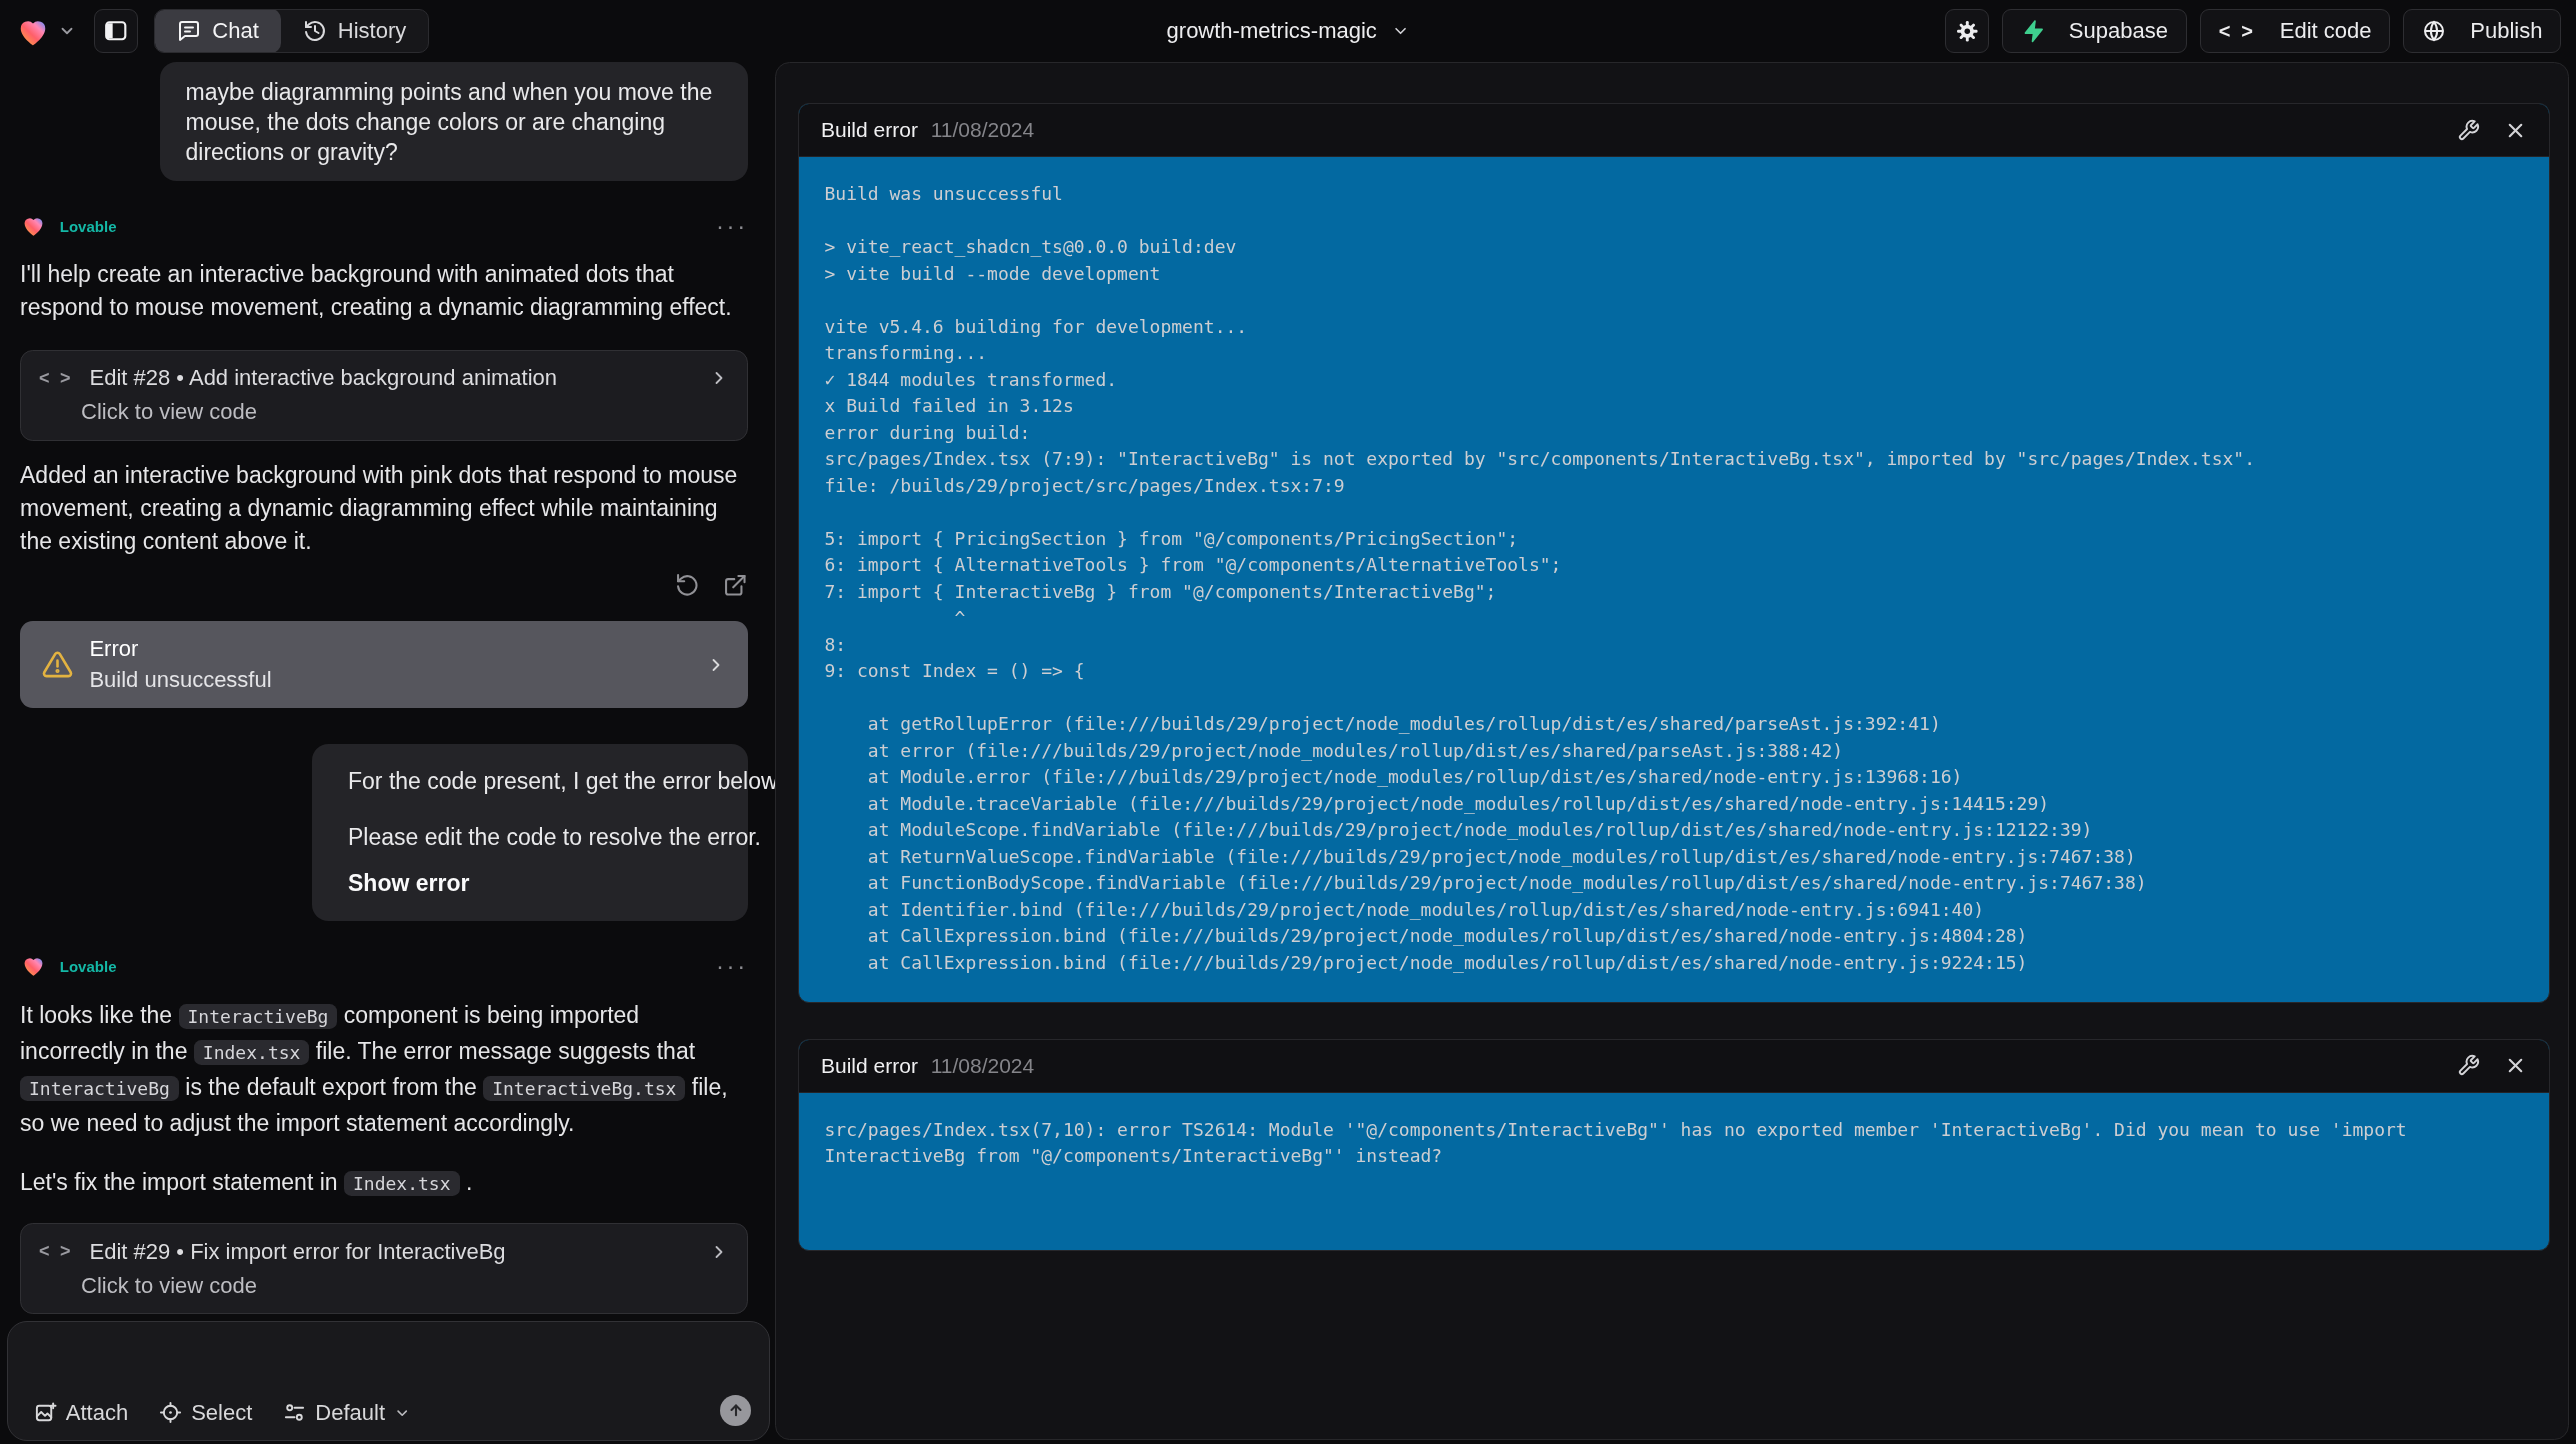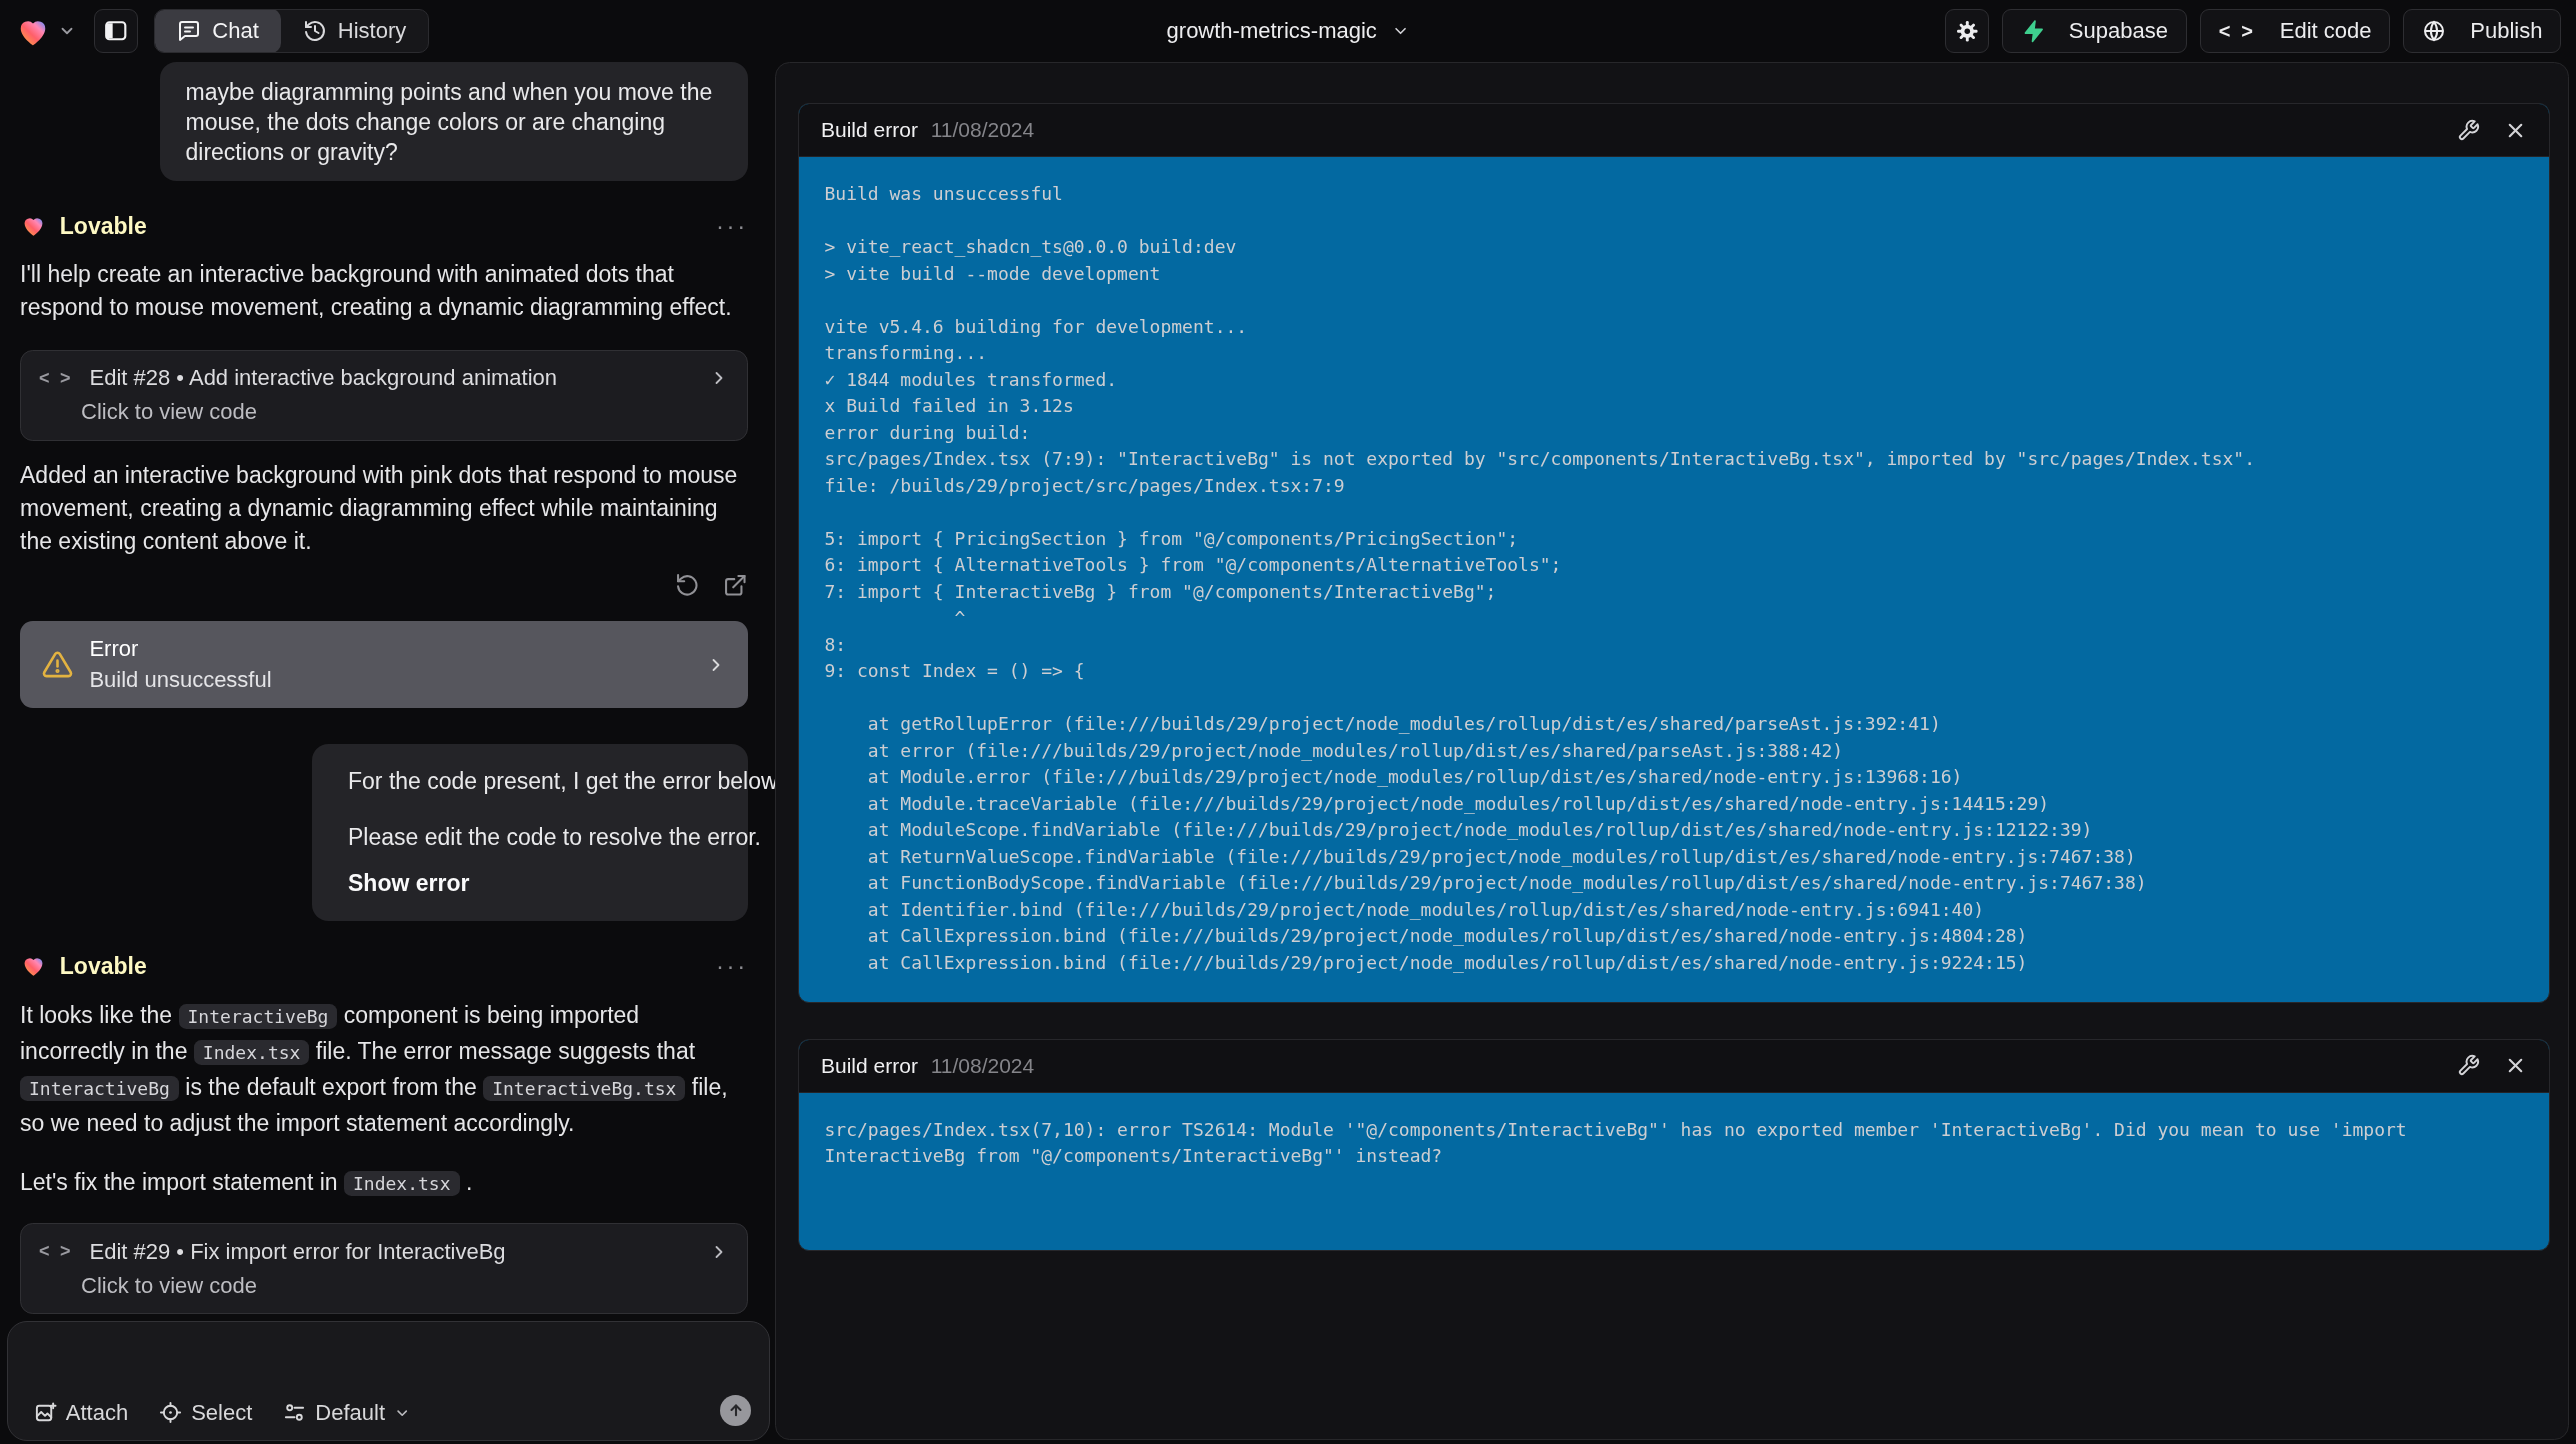--- a/index.html
+++ b/index.html
@@ -27,21 +27,21 @@
 
   
   .chat-panel { position:absolute; left:0; top:62px; width:775px; bottom:0; padding:0 27px 0 20px; display:flex; flex-direction:column; overflow:hidden; }
   .bubble { background:#242428; border-radius:16.4px; padding:14.6px 25.5px; font-size:23px; line-height:30px; color:#e9e9eb; }
   .bubble.b1 { align-self:flex-end; width:588px; }
   .bubble.b2 { align-self:flex-end; width:436px; margin-top:36px; padding:22px 36px; }
   .bubble.b2 p { white-space:nowrap; line-height:31px; }
   .bubble.b2 .gap { margin-top:25.5px; }
   .bubble.b2 .action { margin-top:14.6px; font-weight:700; color:#fafafb; cursor:pointer; }
   .msg-header { display:flex; align-items:center; gap:12.8px; margin-top:31px; }
-  .msg-header .name { font-size:23px; font-weight:600; color:#fef9c3; }
+  .msg-header .name { font-size:15px; font-weight:600; color:#14b8a6; }
   .msg-header .dots { margin-left:auto; color:#8b8b90; font-size:24px; letter-spacing:2.7px; cursor:pointer; }
   .para { margin-top:18px; font-size:23px; line-height:33px; color:#e6e6e8; }
   .para.rich { line-height:35px; }
   .chip { font-family:"DejaVu Sans Mono","Liberation Mono",monospace; font-size:18px; background:#2a2a2f; color:#d6d6da; border-radius:7.3px; padding:1.8px 9px; }
   .edit-card { margin-top:25.5px; background:#1c1c20; border:0.9px solid #303034; border-radius:12.8px; padding:14.6px 18px; cursor:pointer; }
   .edit-card .row { display:flex; align-items:center; gap:16.4px; }
   .edit-card .title { font-size:22px; color:#dcdcdf; }
   .edit-card .subtitle { margin-left:42px; margin-top:8.2px; font-size:22px; color:#bdbdc2; }
   .chev-right { margin-left:auto; }
   .action-row { margin-top:14.6px; display:flex; justify-content:flex-end; gap:24px; }

